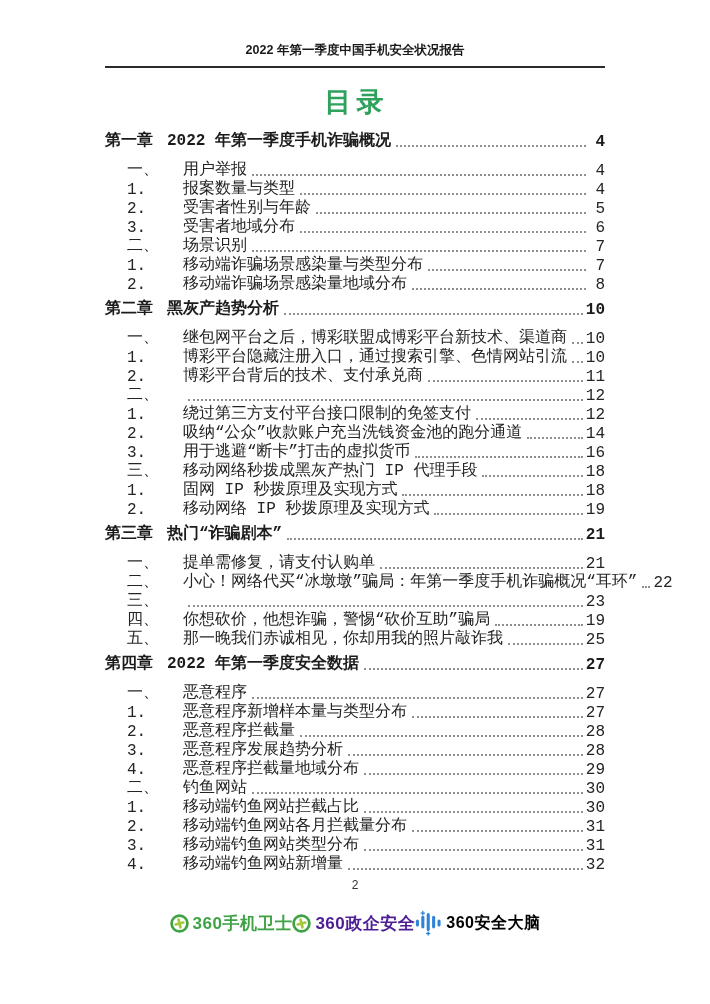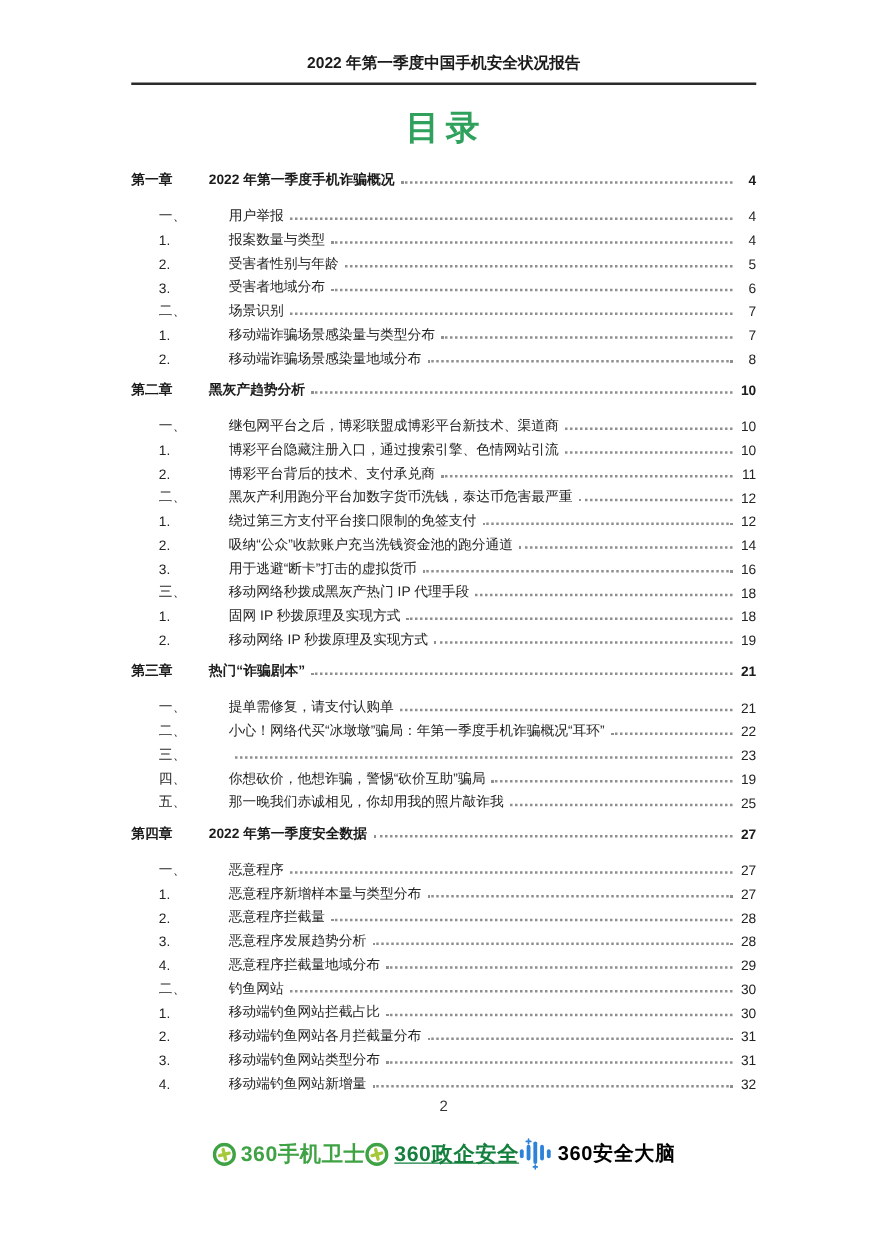--- a/index.html
+++ b/index.html
@@ -34,24 +34,25 @@
     color:#2FA15C;
   }
   
   .toc {
     width:500px; margin:12px auto 0 auto;
   }
   .toc-row {
     display:flex;
     align-items:flex-end;
     height:19px;
-    font-size:11px;
+    font-size:16px;
     color:#242424;
     white-space:nowrap;
     cursor:pointer;
+    font-family:Liberation Mono, monospace;
   }
   .toc-row.chapter {
     font-weight:bold;
     color:#1c1c1c;
     margin-top:6px;
     margin-bottom:10px;
   }
   .toc-row.chapter:first-child { margin-top:0; }
   .toc-row .num { flex:0 0 auto; }
   .toc-row.chapter .num { width:62px; }
@@ -173,21 +174,20 @@
         <span class="pg">10</span>
       </div>
       <div class="toc-row sub">
         <span class="num">2.</span>
         <span class="ttl">博彩平台背后的技术、支付承兑商</span>
         <span class="leader"></span>
         <span class="pg">11</span>
       </div>
       <div class="toc-row sub">
         <span class="num">二、</span>
-        <span class="ttl">黑灰产利用跑分平台加数字货币洗钱，泰达币危害最严重</span>
         <span class="leader"></span>
         <span class="pg">12</span>
       </div>
       <div class="toc-row sub">
         <span class="num">1.</span>
         <span class="ttl">绕过第三方支付平台接口限制的免签支付</span>
         <span class="leader"></span>
         <span class="pg">12</span>
       </div>
       <div class="toc-row sub">
@@ -341,21 +341,21 @@
       <div class="logo">
         <span class="logo-icon">
           <svg width="19" height="19" viewBox="0 0 24 24">
             <circle cx="12" cy="12" r="10" fill="#ffffff" stroke="#3FA345" stroke-width="3.4"></circle>
             <g transform="rotate(-14 12 12)" fill="#A5C93A">
               <rect x="10.3" y="5.3" width="3.4" height="13.4" rx="1.7"></rect>
               <rect x="5.3" y="10.3" width="13.4" height="3.4" rx="1.7"></rect>
             </g>
           </svg>
         </span>
-        <span class="logo-text" style="color: #15803d; text-decoration: underline;">360政企安全</span>
+        <span class="logo-text" style="color: #4c1d95;">360政企安全</span>
       </div>
       <div class="logo small">
         <span class="logo-icon">
           <svg width="27" height="26" viewBox="0 0 30 28">
             <g fill="#2E82D8">
               <rect x="1" y="10" width="3.4" height="8" rx="1.7"></rect>
               <rect x="7" y="6" width="3.4" height="14" rx="1.7"></rect>
               <rect x="13" y="3" width="3.4" height="20" rx="1.7"></rect>
               <rect x="19" y="6" width="3.4" height="14" rx="1.7"></rect>
               <rect x="25" y="10" width="3.4" height="8" rx="1.7"></rect>

